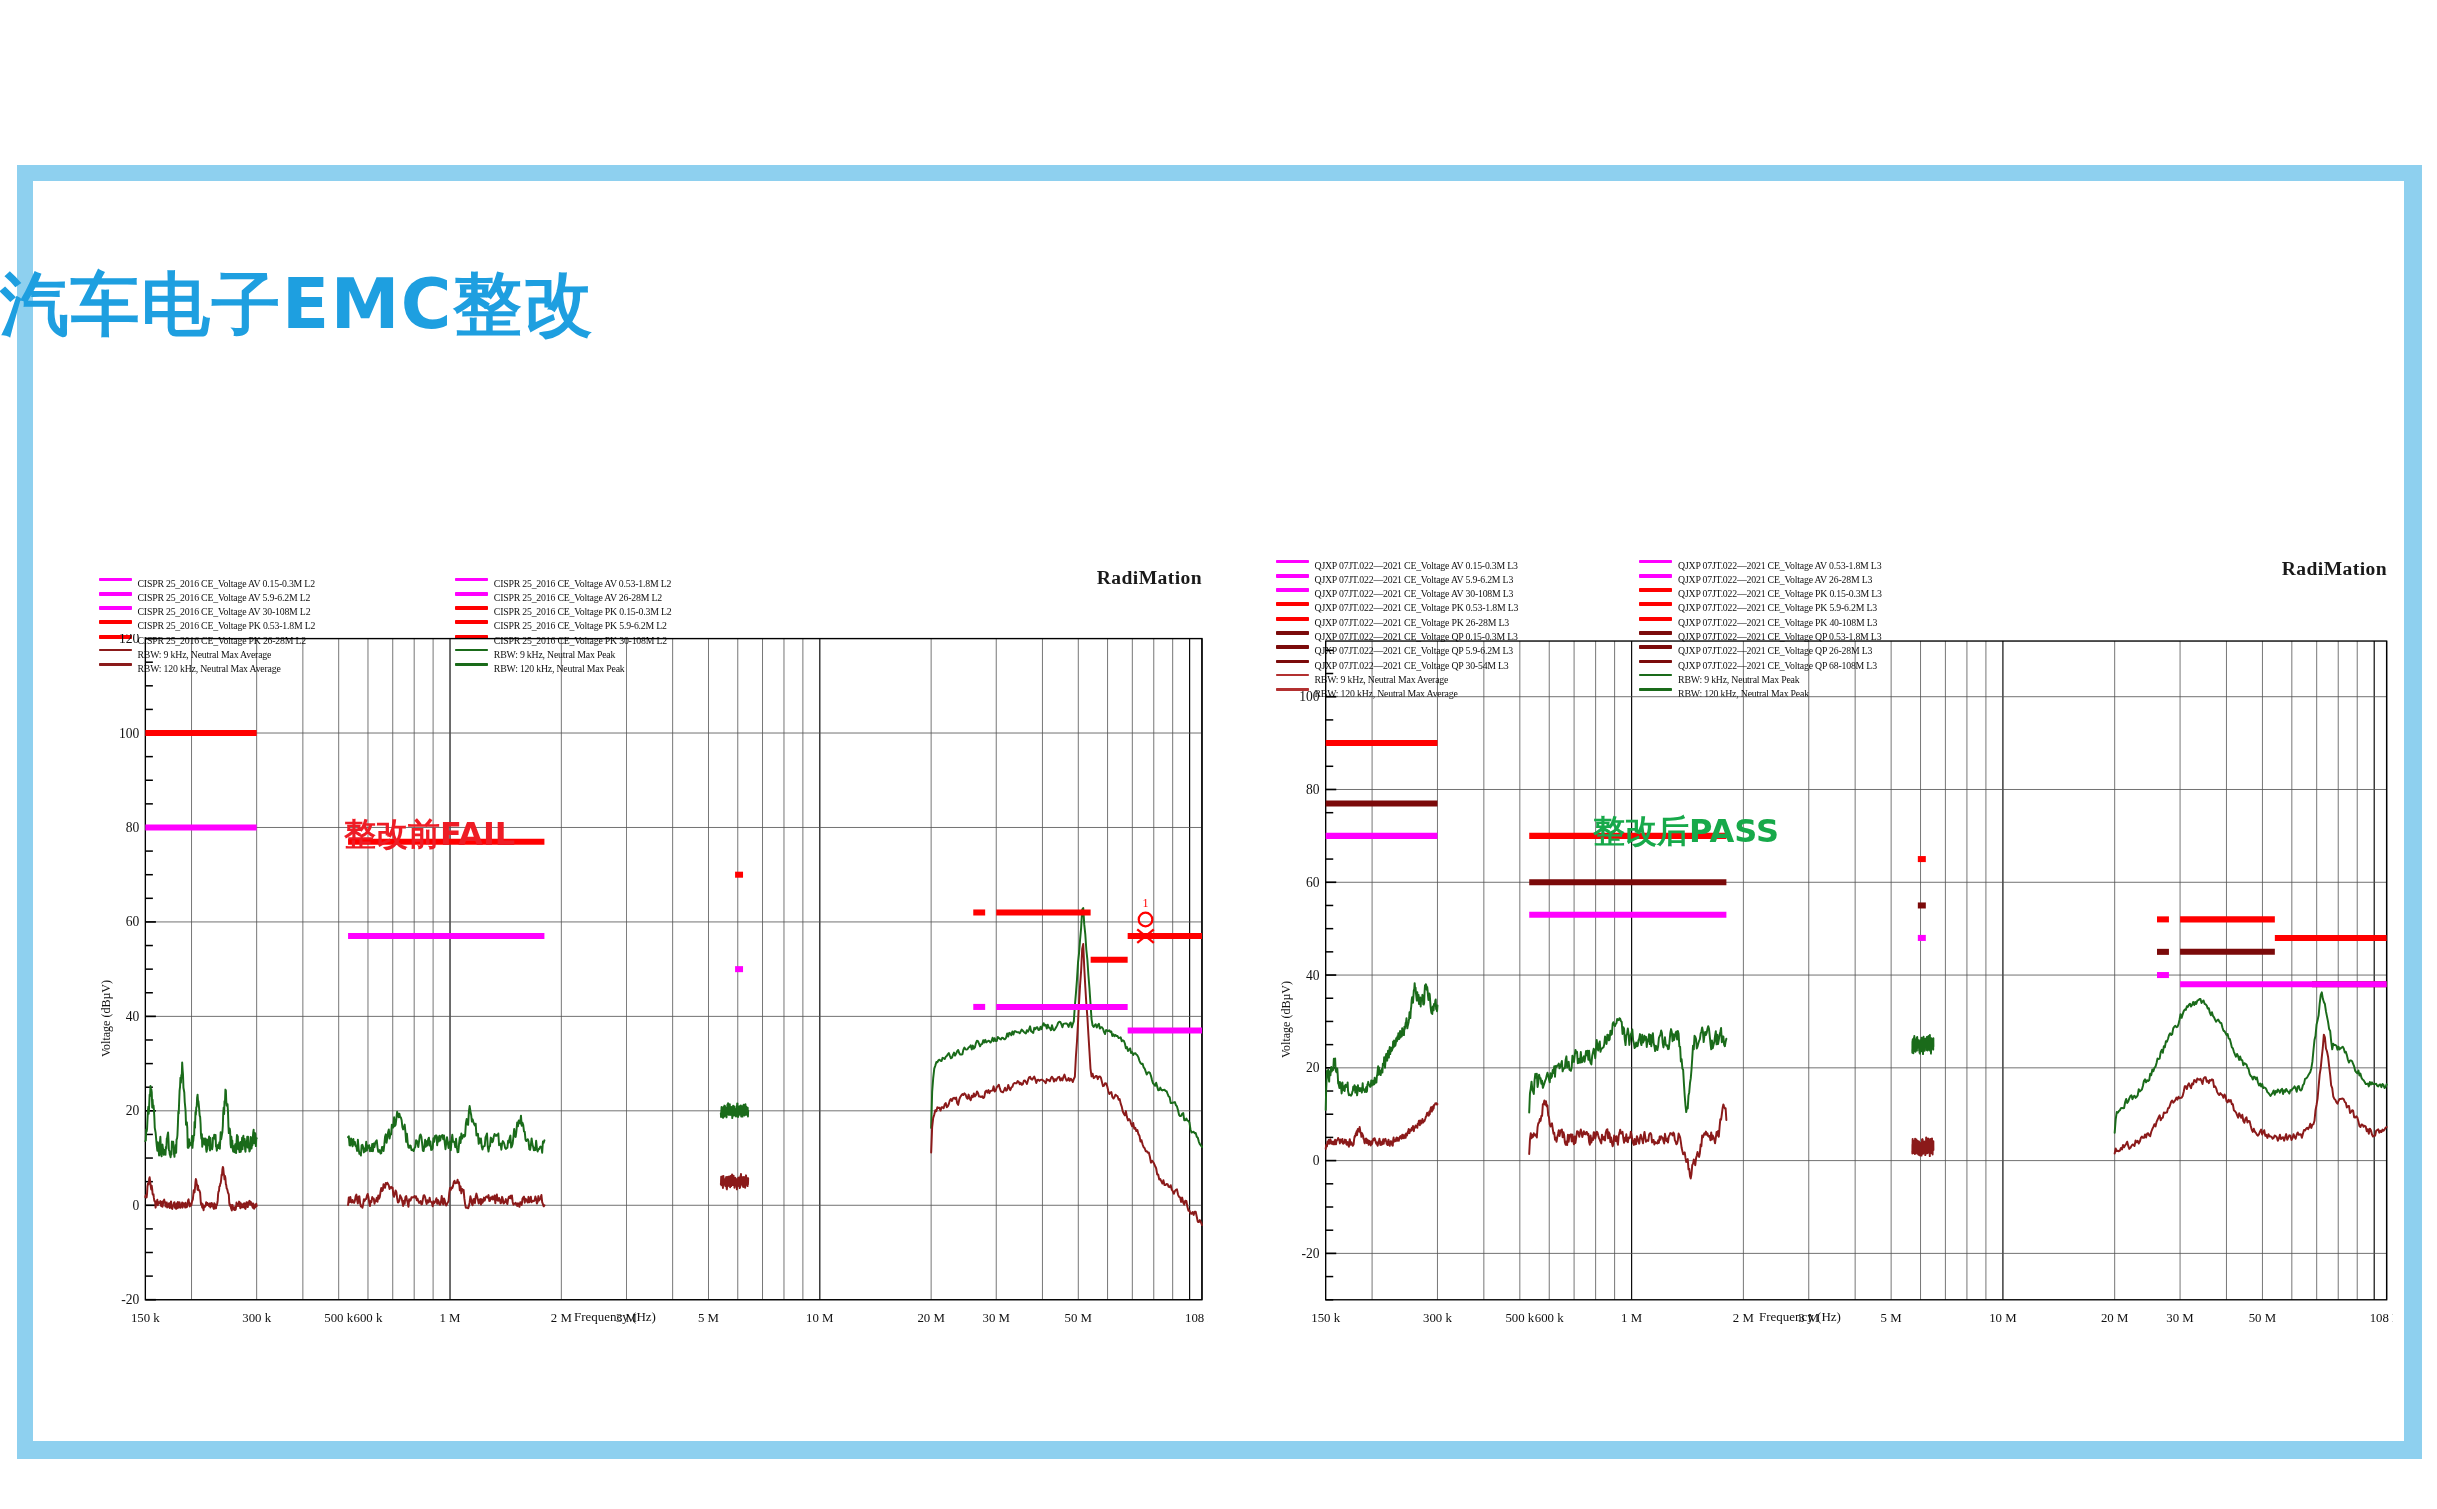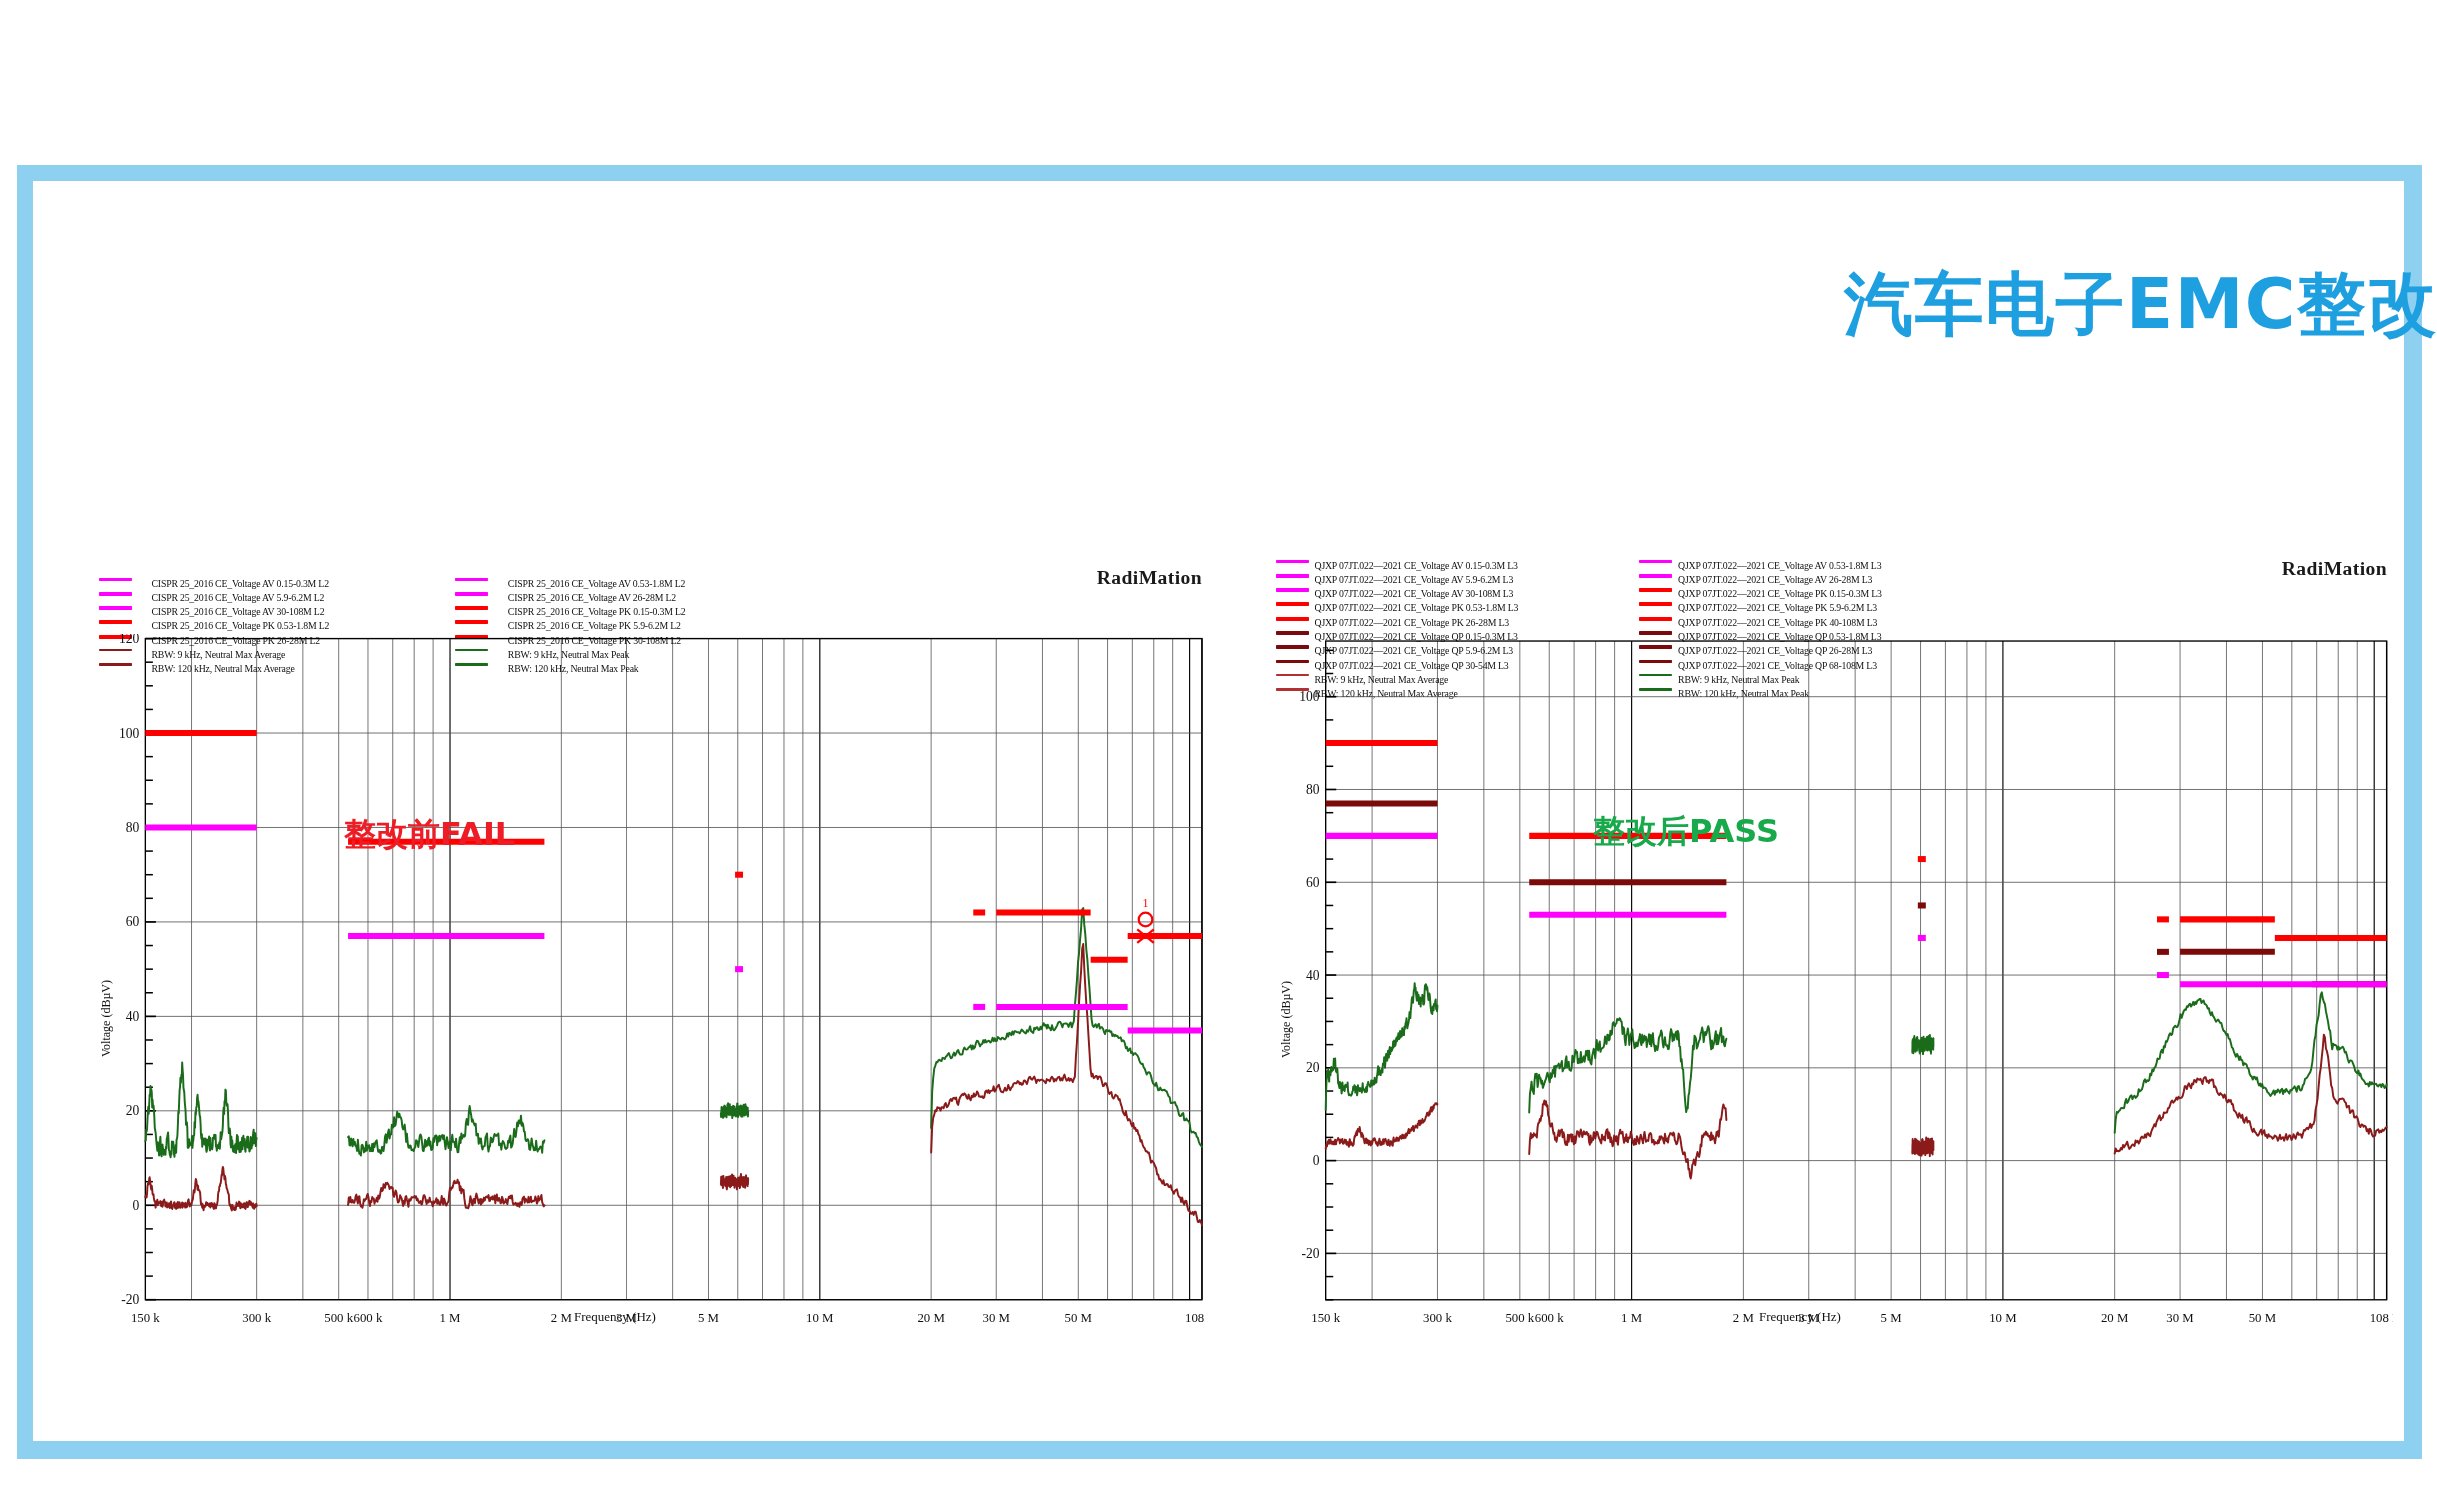--- a/index.html
+++ b/index.html
@@ -24,21 +24,21 @@
   .frame-inner {
     position: absolute;
     left: 33px; top: 181px;
     width: 2371px; height: 1260px;
     background: #ffffff;
   }
   .title-block {
     position: absolute;
     left: 0; top: 268px;
     width: 2438px;
-    text-align: right;
+    text-align: left;
     pointer-events: none;
   }
   .title-main {
     color: #1e9fe0;
     font-family: "DejaVu Sans", "Liberation Sans", sans-serif;
     font-size: 69px;
     font-weight: 700;
     letter-spacing: 1.5px;
     line-height: 1.05;
   }
@@ -78,21 +78,21 @@
   }
   #legend-left  { top: 22.6px; left: 7.5px; width: 1057px; }
   #legend-right { top: 13.6px; left: 7.5px; width: 1079px; }
 
   .legend-item {
     display: flex;
     height: 14.3px;
     margin-right: 7.5px;
     white-space: nowrap;
   }
-  #legend-left  .legend-item { width: 33.0%; gap: 14px; }
+  #legend-left  .legend-item { width: 33.0%; }
   #legend-right .legend-item { width: 33.0%; }
 
   .swatch {
     display: inline-block;
     width: 33px; height: 3.8px;
     margin-right: 6px;
     flex: 0 0 auto;
     border-radius: 0.8px;
   }
   .swatch.thin { height: 2.3px; }

